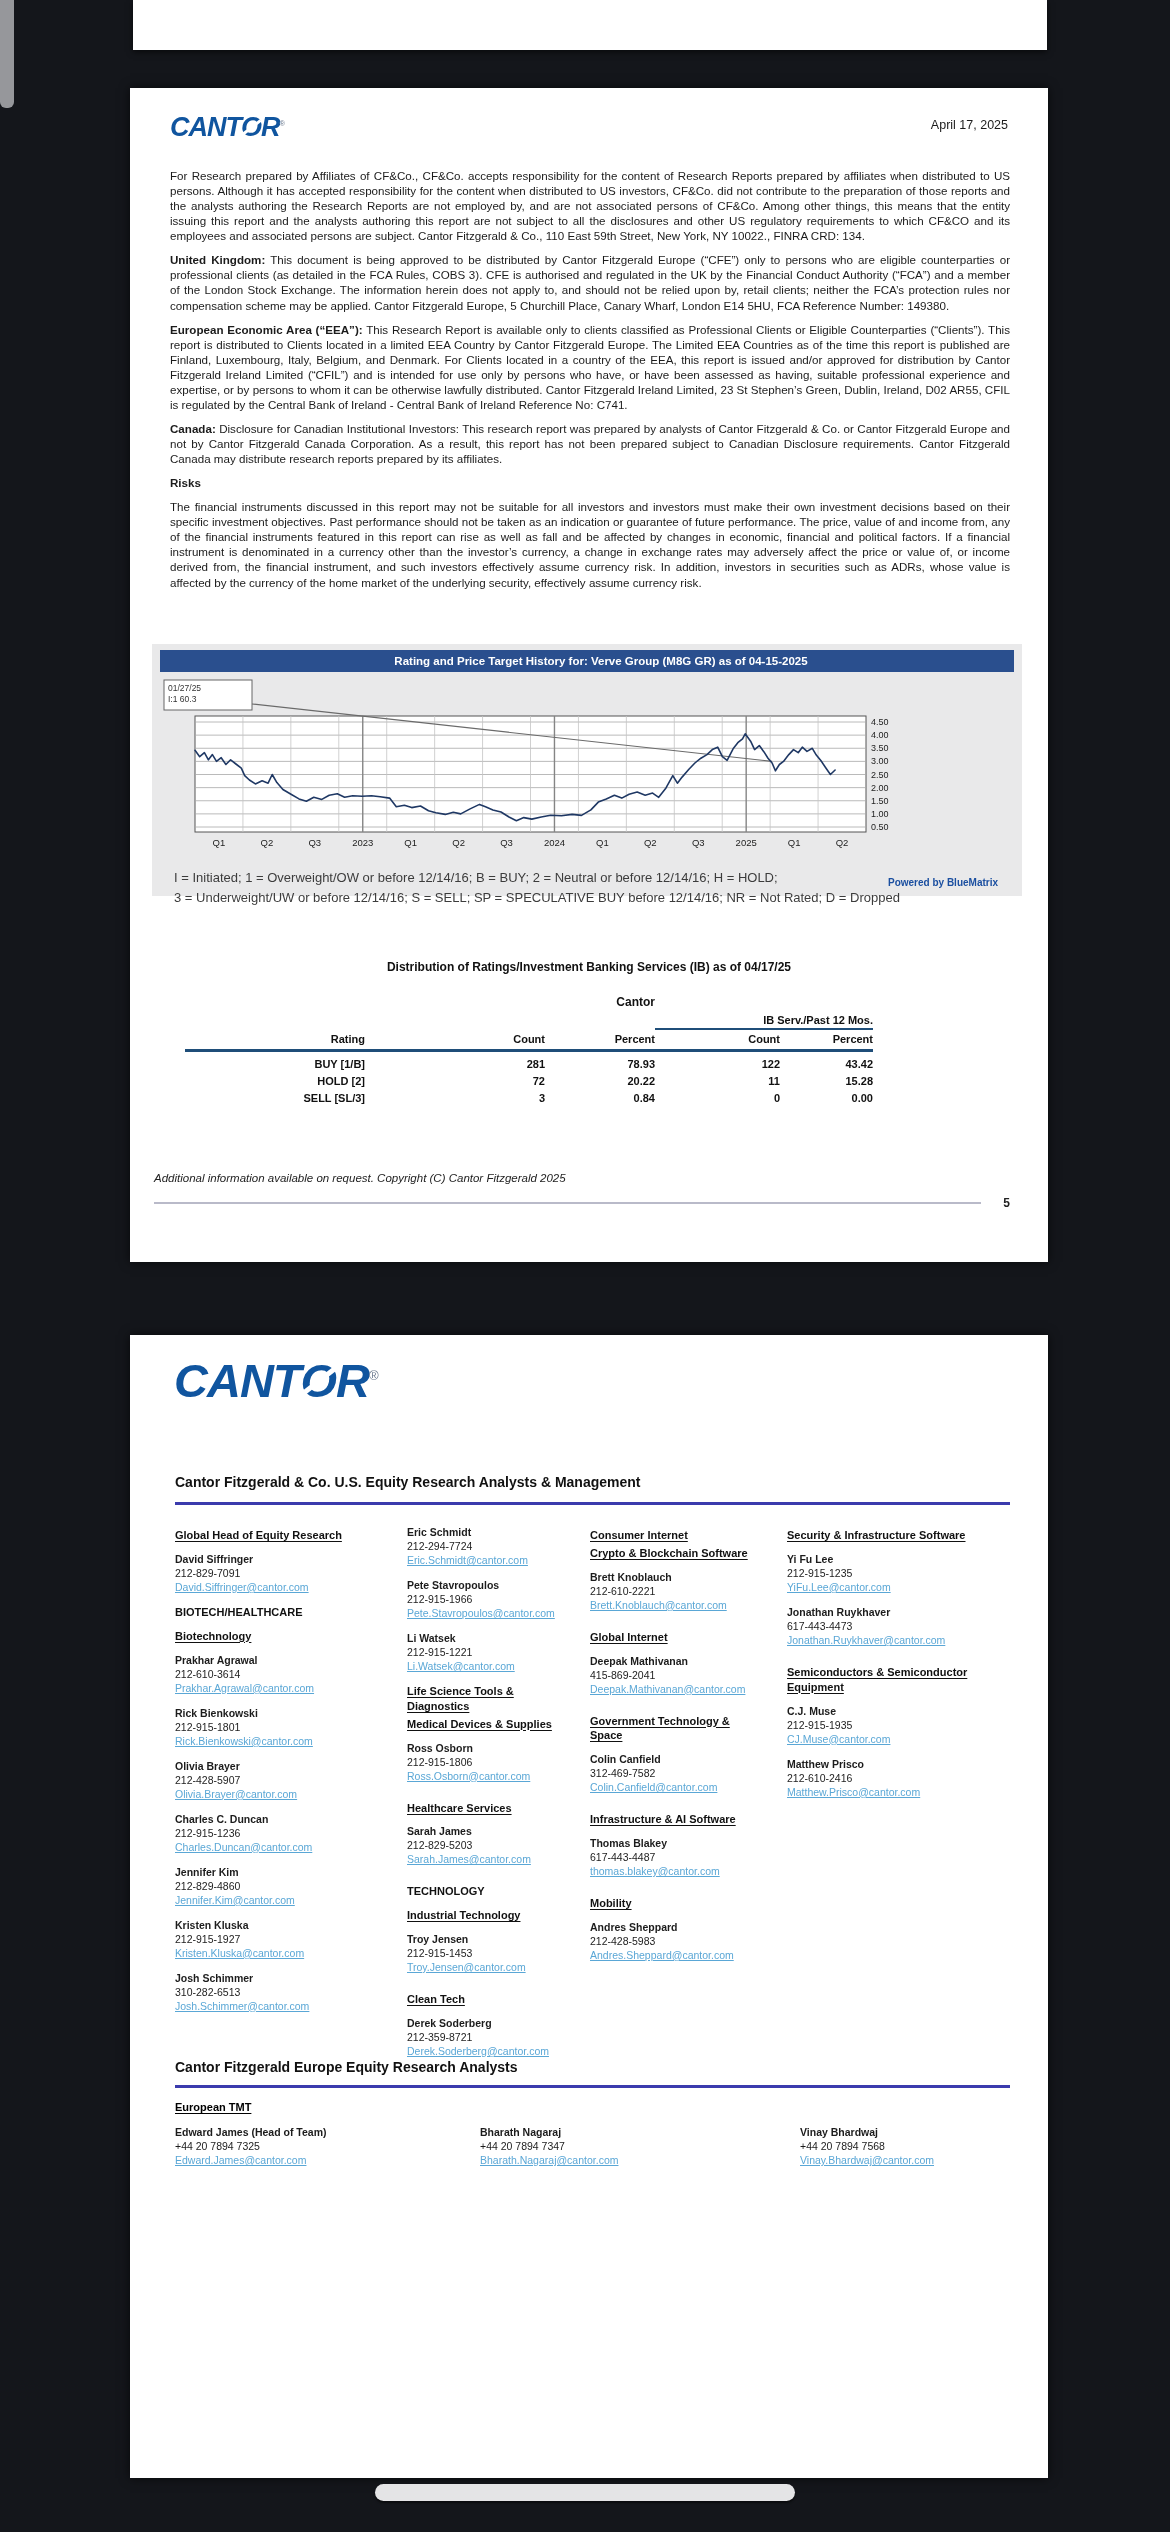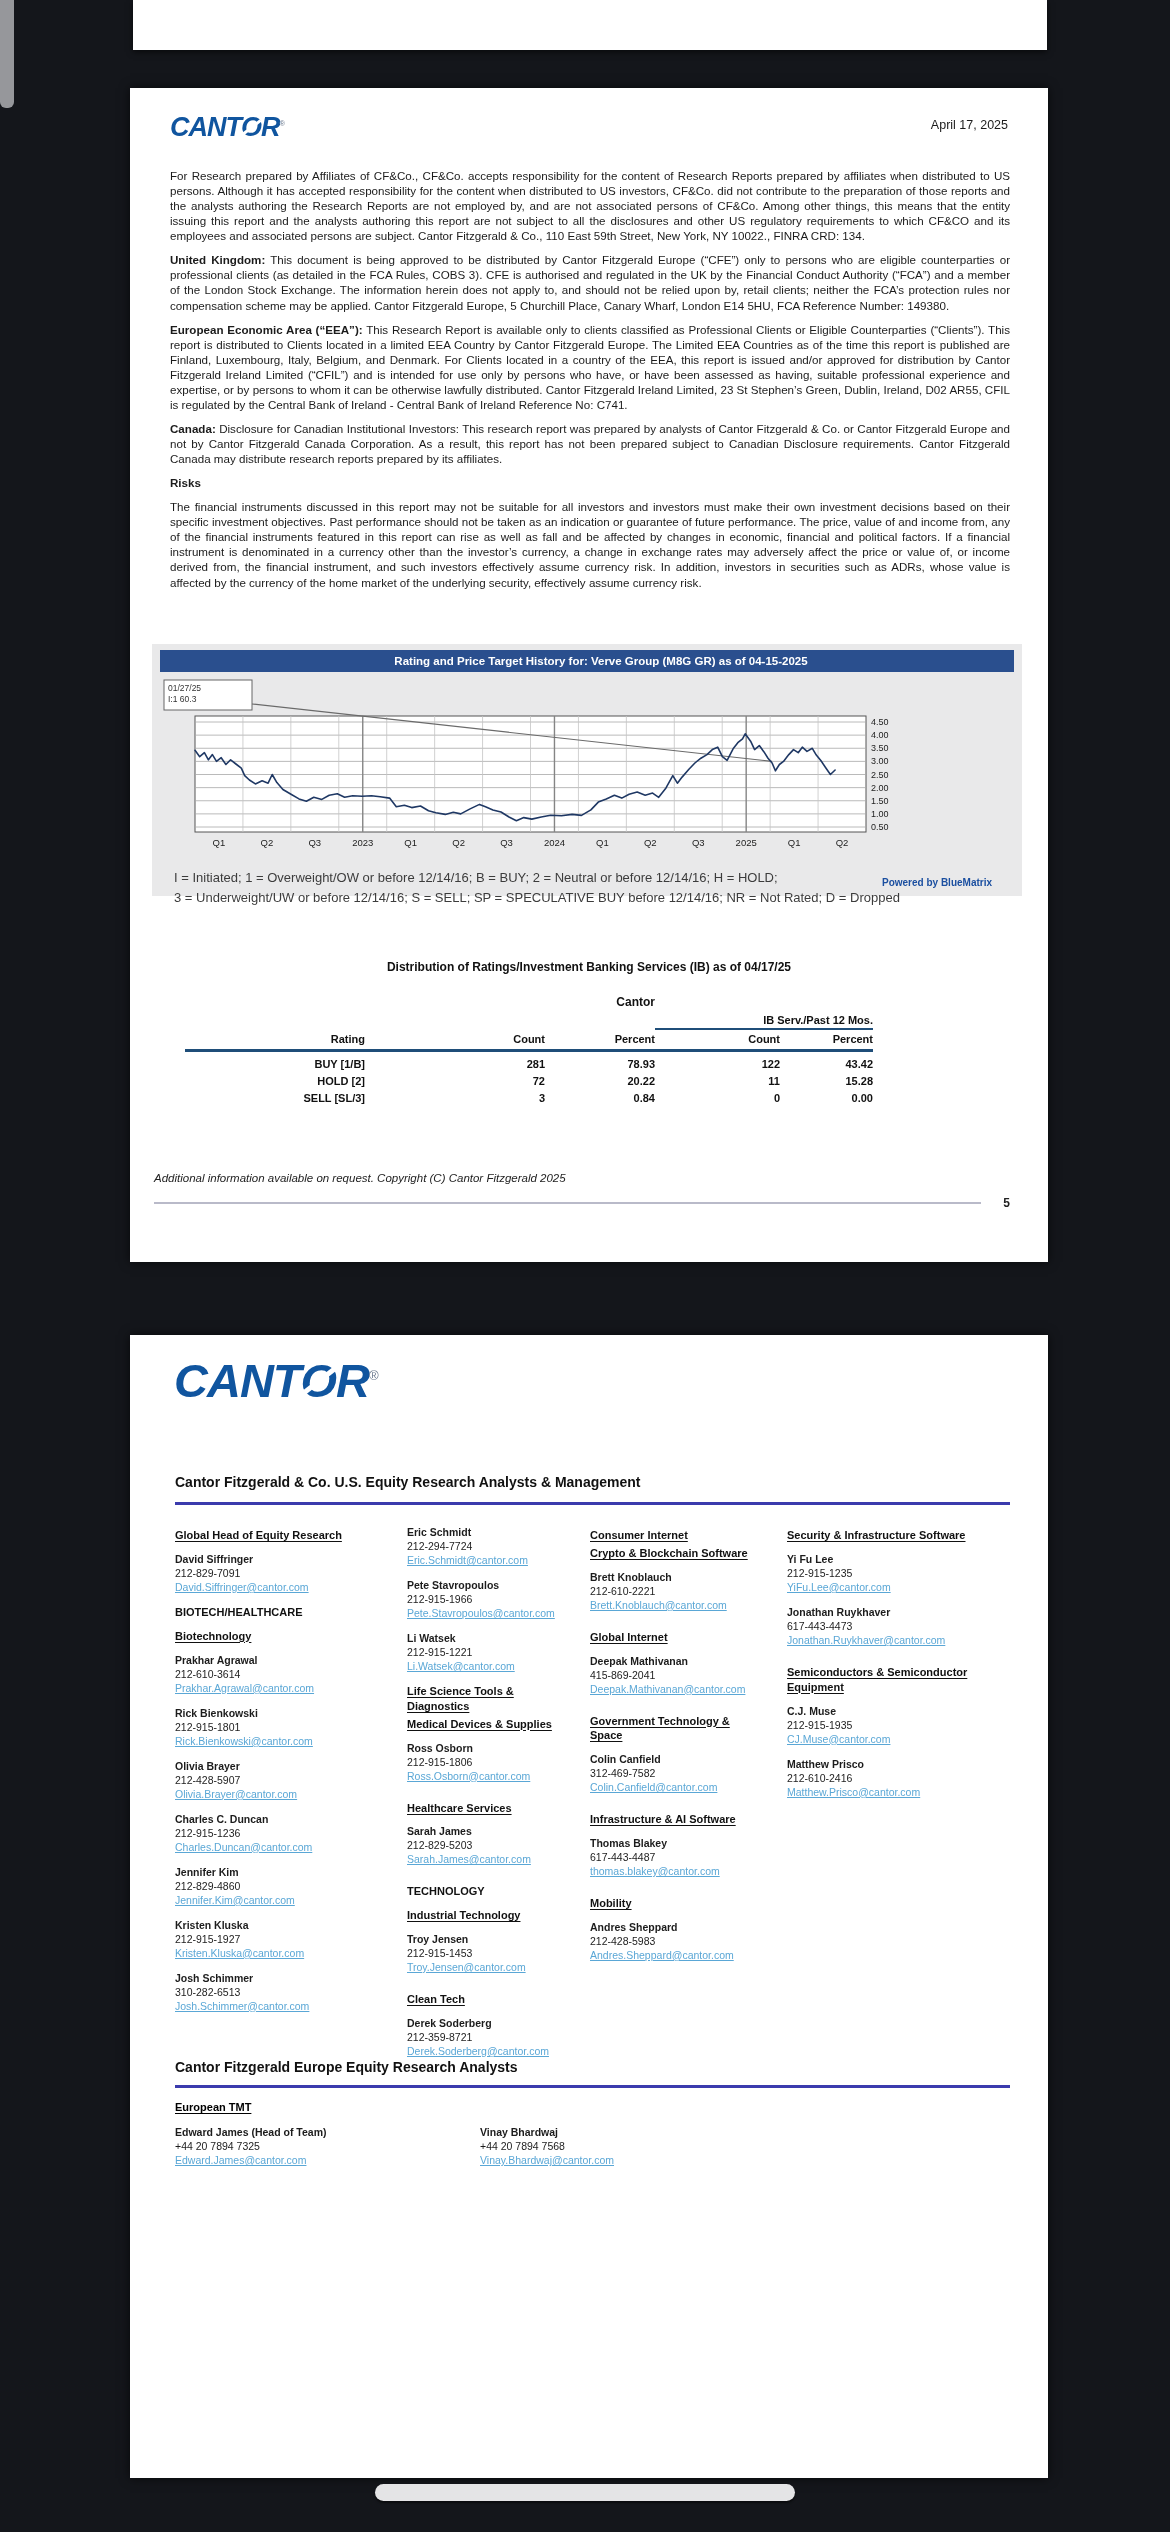--- a/index.html
+++ b/index.html
@@ -25,21 +25,21 @@
   .report-date{font-size:12.5px;color:#1c1c1c;margin-top:4px;}
   .disclosures{position:absolute;left:40px;right:38px;top:80px;font-size:11.6px;line-height:1.3;color:#1b1b1b;text-align:justify;}
   .disclosures p{margin:0 0 9px 0;}
   .disclosures .lead{font-weight:bold;}
 
   
   .chart-panel{position:absolute;left:22px;top:556px;width:870px;height:252px;background:#e9e9ea;}
   .chart-titlebar{margin:6px 8px 0 8px;height:22px;background:#2a4f8e;color:#ffffff;font-size:11.5px;font-weight:bold;
                   display:flex;align-items:center;justify-content:center;padding-left:28px;}
   .chart-legend{margin:6px 0 0 22px;font-size:13px;color:#3c3c3c;line-height:1.55;}
-  .powered{position:absolute;right:30px;bottom:8px;font-size:10px;font-weight:bold;color:#1b4fa0;}
+  .powered{position:absolute;right:24px;bottom:8px;font-size:10px;font-weight:bold;color:#1b4fa0;}
 
   
   .ratings{position:absolute;left:40px;right:40px;top:872px;color:#111;}
   .ratings .t-title{text-align:center;font-weight:bold;font-size:12px;margin-bottom:18px;}
   .rt-grid{display:grid;grid-template-columns:180px 180px 110px 125px 93px;margin-left:15px;font-size:11px;}
   .rt-grid .c{padding:2.5px 0;text-align:right;}
   .rt-grid .num{text-align:right;font-weight:bold;}
   .rt-grid .hdr{font-weight:bold;}
   .cantor-sub{grid-column:2/4;text-align:center;font-weight:bold;font-size:12px;padding-bottom:10px;}
   .ib-group{grid-column:4/6;text-align:center;font-weight:bold;border-bottom:2.5px solid #1f4e79;padding-bottom:3px;}
@@ -251,18 +251,19 @@
           <div class="person"><div class="nm">C.J. Muse</div><div>212-915-1935</div><a href="#">CJ.Muse@cantor.com</a></div>
           <div class="person"><div class="nm">Matthew Prisco</div><div>212-610-2416</div><a href="#">Matthew.Prisco@cantor.com</a></div>
         </div>
       </div>
 
     <div class="eu-heading">Cantor Fitzgerald Europe Equity Research Analysts</div>
     <div class="head-rule r2"></div>
     <div class="eu-tmt">European TMT</div>
     <div class="eu-people" id="eu-people">
         <div class="person"><div class="nm">Edward James (Head of Team)</div><div>+44 20 7894 7325</div><a href="#">Edward.James@cantor.com</a></div>
+        <div class="person"><div class="nm">Bharath Nagaraj</div><div>+44 20 7894 7347</div><a href="#">Bharath.Nagaraj@cantor.com</a></div>
         <div class="person"><div class="nm">Vinay Bhardwaj</div><div>+44 20 7894 7568</div><a href="#">Vinay.Bhardwaj@cantor.com</a></div>
       </div>
   </div>
 
   <div class="home-bar"></div>
 </div>
 
 </body></html>

